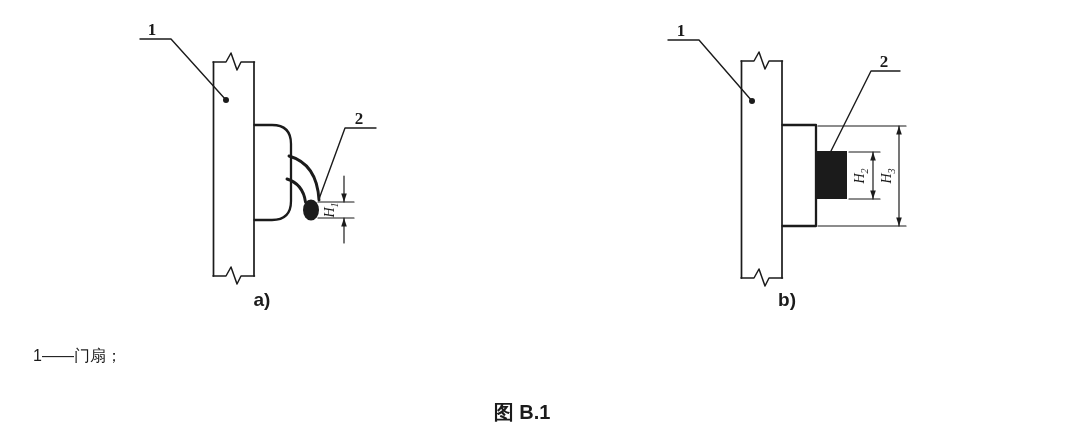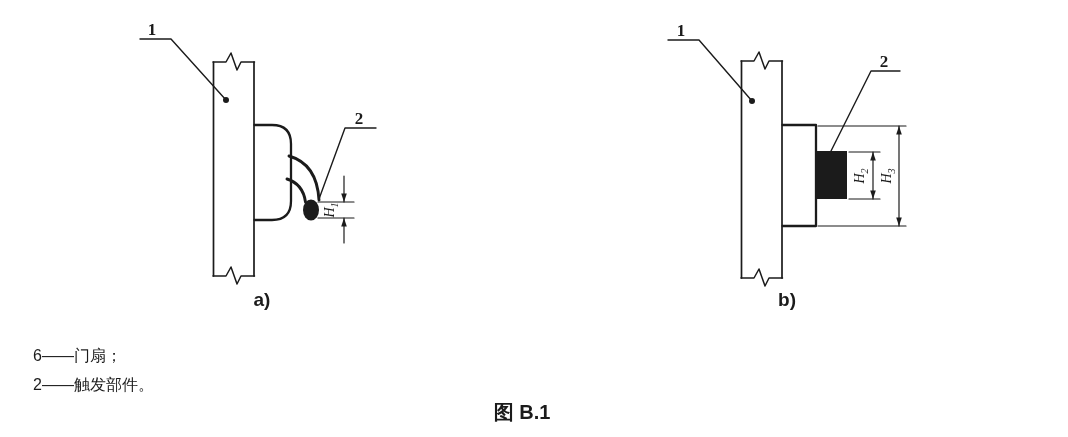--- a/index.html
+++ b/index.html
@@ -111,20 +111,19 @@
   <div class="abs dim-label" style="left:860px;top:176px;">
     <span>H</span><sub>2</sub>
   </div>
   <div class="abs dim-label" style="left:887px;top:176px;">
     <span>H</span><sub>3</sub>
   </div>
   <div class="abs caption" style="left:787px;top:290px;">
     <span>b)</span>
   </div>
 
-  <div class="abs legend-row" style="left:33px;top:346px;">6——门扇；</div>
-  <div class="abs legend-row" style="left:33px;top:375px;">2——触发部件。</div>
+  <div class="abs legend-row" style="left:33px;top:346px;">1——门扇；</div>
 
   <div class="abs fig-title" style="left:522px;top:401px;flex-direction:column;">
     <span>图 B.1</span>
   </div>
 
 </div>
 
 </body></html>

